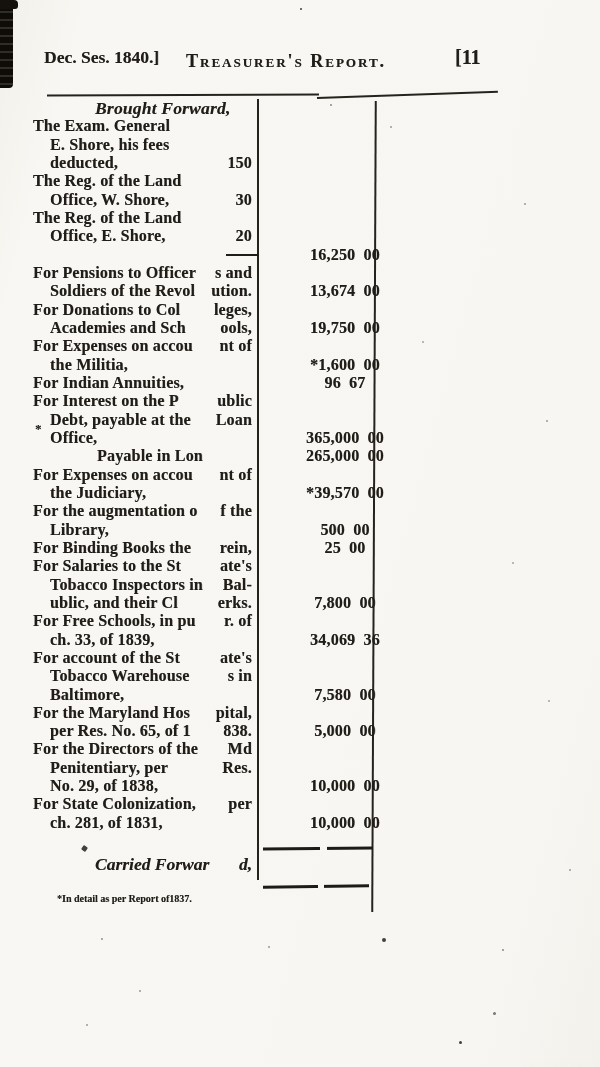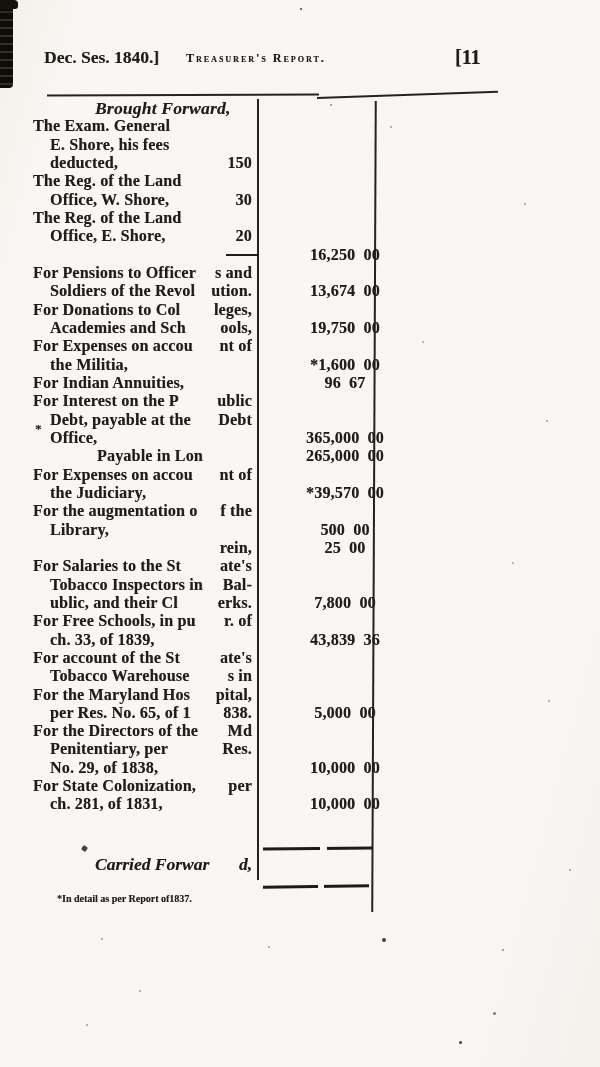--- a/index.html
+++ b/index.html
@@ -11,21 +11,21 @@
   }
   .ink{text-shadow:0.3px 0.3px 0 rgba(32,28,22,0.5);}
   
   .binding-bar{position:absolute;left:0;top:5px;width:13px;height:83px;
     background:repeating-linear-gradient(180deg,#0e0c08 0 6px,#322d24 6px 8px);
     border-radius:0 3px 4px 0;}
   .binding-top{position:absolute;left:0;top:0;width:18px;height:9px;background:#15120d;border-radius:0 4px 3px 0;}
   .sp{position:absolute;background:#44403a;border-radius:50%;}
   
   .hdr-left{position:absolute;left:44px;top:47px;font-weight:700;font-size:17.5px;white-space:nowrap;}
-  .hdr-center{position:absolute;left:186px;top:51px;font-variant:small-caps;font-weight:700;font-size:12px;letter-spacing:2px;white-space:nowrap;}
+  .hdr-center{position:absolute;left:186px;top:51px;font-variant:small-caps;font-weight:700;font-size:18px;letter-spacing:2px;white-space:nowrap;}
   .hdr-right{position:absolute;left:455px;top:46px;font-weight:700;font-size:20px;}
   
   .rule{position:absolute;background:#26231e;}
   .rule-top-left{left:47px;top:94px;width:272px;height:2px;transform:rotate(-0.25deg);}
   .rule-top-right{left:317px;top:97px;width:181px;height:2px;transform:rotate(-2deg);transform-origin:left center;}
   .vrule-left{left:257px;top:99px;width:1.6px;height:781px;}
   .vrule-right{left:373px;top:101px;width:1.6px;height:811px;transform:rotate(0.25deg);}
   .amt-rule{position:absolute;left:263px;width:110px;height:3px;
     background:linear-gradient(90deg,#1e1b17 0 52%,transparent 52% 58%,#1e1b17 58% 100%);}
   .amt-rule1{top:847px;transform:rotate(-0.6deg);}
@@ -79,35 +79,36 @@
       <div class="row"><span class="main ind1">Office, E. Shore,</span><span class="tail">20</span></div>
       <div class="row"><span class="main ind0"></span><div class="subdash"></div><span class="amt">16,250 00</span></div>
       <div class="row"><span class="main ind0">For Pensions to Officer</span><span class="tail">s and</span></div>
       <div class="row"><span class="main ind1">Soldiers of the Revol</span><span class="tail">ution.</span><span class="amt">13,674 00</span></div>
       <div class="row"><span class="main ind0">For Donations to Col</span><span class="tail">leges,</span></div>
       <div class="row"><span class="main ind1">Academies and Sch</span><span class="tail">ools,</span><span class="amt">19,750 00</span></div>
       <div class="row"><span class="main ind0">For Expenses on accou</span><span class="tail">nt of</span></div>
       <div class="row"><span class="main ind1">the Militia,</span><span class="amt">*1,600 00</span></div>
       <div class="row"><span class="main ind0">For Indian Annuities,</span><span class="amt">96 67</span></div>
       <div class="row"><span class="main ind0">For Interest on the P</span><span class="tail">ublic</span></div>
-      <div class="row"><span class="main ind1">Debt, payable at the</span><span class="tail">Debt</span></div>
+      <div class="row"><span class="main ind1">Debt, payable at the</span><span class="tail">Loan</span></div>
       <div class="row"><span class="main ind1">Office,</span><span class="amt">365,000 00</span></div>
       <div class="row"><span class="main ind2">Payable in Lon</span><span class="amt">265,000 00</span></div>
       <div class="row"><span class="main ind0">For Expenses on accou</span><span class="tail">nt of</span></div>
       <div class="row"><span class="main ind1">the Judiciary,</span><span class="amt">*39,570 00</span></div>
       <div class="row"><span class="main ind0">For the augmentation o</span><span class="tail">f the</span></div>
       <div class="row"><span class="main ind1">Library,</span><span class="amt">500 00</span></div>
-      <div class="row"><span class="tail">rein,</span><span class="amt">25 00</span></div>
+      <div class="row"><span class="main ind0">For Binding Books the</span><span class="tail">rein,</span><span class="amt">25 00</span></div>
       <div class="row"><span class="main ind0">For Salaries to the St</span><span class="tail">ate's</span></div>
       <div class="row"><span class="main ind1">Tobacco Inspectors in</span><span class="tail">Bal-</span></div>
       <div class="row"><span class="main ind1">ublic, and their Cl</span><span class="tail">erks.</span><span class="amt">7,800 00</span></div>
       <div class="row"><span class="main ind0">For Free Schools, in pu</span><span class="tail">r. of</span></div>
-      <div class="row"><span class="main ind1">ch. 33, of 1839,</span><span class="amt">43,839 36</span></div>
+      <div class="row"><span class="main ind1">ch. 33, of 1839,</span><span class="amt">34,069 36</span></div>
       <div class="row"><span class="main ind0">For account of the St</span><span class="tail">ate's</span></div>
       <div class="row"><span class="main ind1">Tobacco Warehouse</span><span class="tail">s in</span></div>
+      <div class="row"><span class="main ind1">Baltimore,</span><span class="amt">7,580 00</span></div>
       <div class="row"><span class="main ind0">For the Maryland Hos</span><span class="tail">pital,</span></div>
       <div class="row"><span class="main ind1">per Res. No. 65, of 1</span><span class="tail">838.</span><span class="amt">5,000 00</span></div>
       <div class="row"><span class="main ind0">For the Directors of the</span><span class="tail">Md</span></div>
       <div class="row"><span class="main ind1">Penitentiary, per</span><span class="tail">Res.</span></div>
       <div class="row"><span class="main ind1">No. 29, of 1838,</span><span class="amt">10,000 00</span></div>
       <div class="row"><span class="main ind0">For State Colonization,</span><span class="tail">per</span></div>
       <div class="row"><span class="main ind1">ch. 281, of 1831,</span><span class="amt">10,000 00</span></div>
     </div>
 
   <div class="margin-ast ink">*</div>

